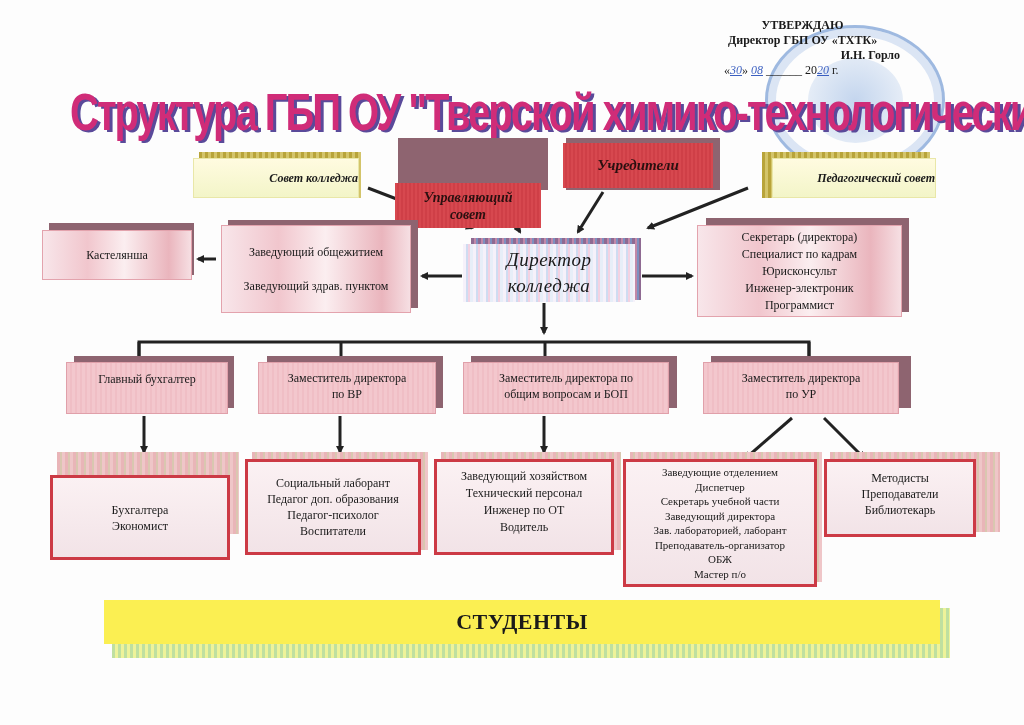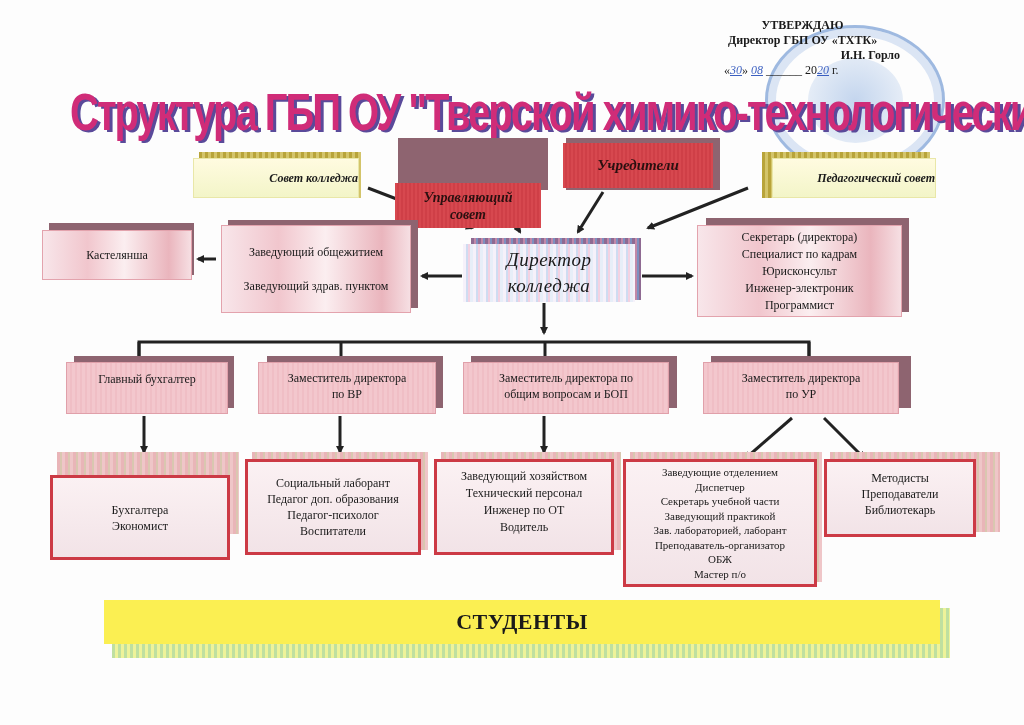--- a/index.html
+++ b/index.html
@@ -179,21 +179,21 @@
   <span>Технический персонал</span>
   <span>Инженер по ОТ</span>
   <span>Водитель</span>
 </div>
 
 <div class="shadow bot-shadow" style="left:630px;top:452px;width:192px;height:130px;"></div>
 <div class="box bot-box" style="left:623px;top:459px;width:194px;height:128px;font-size:11px;line-height:14.5px;">
   <span>Заведующие отделением</span>
   <span>Диспетчер</span>
   <span>Секретарь учебной части</span>
-  <span>Заведующий практикой</span>
+  <span>Заведующий директора</span>
   <span>Зав. лабораторией, лаборант</span>
   <span>Преподаватель-организатор</span>
   <span>ОБЖ</span>
   <span>Мастер п/о</span>
 </div>
 
 <div class="shadow bot-shadow" style="left:830px;top:452px;width:170px;height:80px;"></div>
 <div class="box bot-box" style="left:824px;top:459px;width:152px;height:78px;justify-content:flex-start;padding-top:8px;">
   <span>Методисты</span>
   <span>Преподаватели</span>

